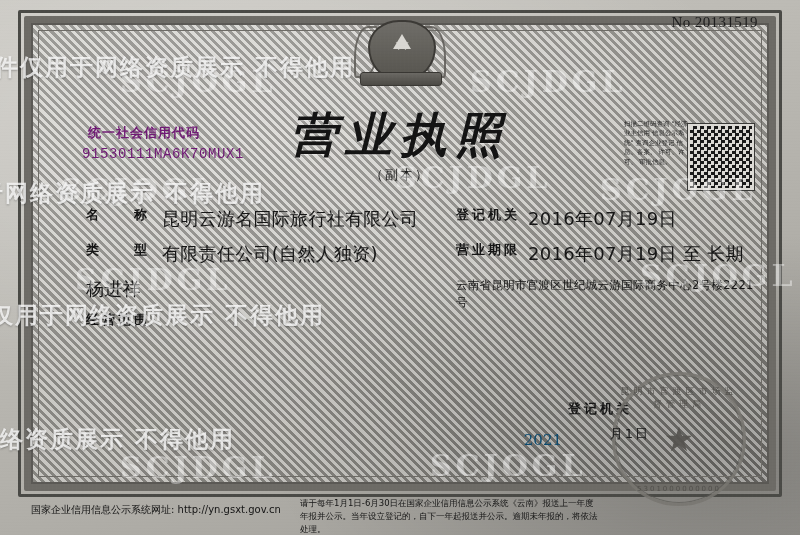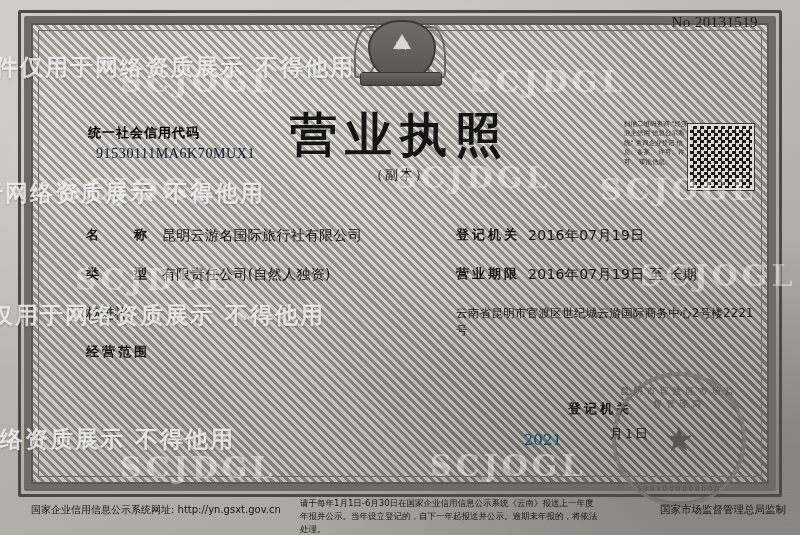--- a/index.html
+++ b/index.html
@@ -138,51 +138,52 @@
     left: 50%;
     top: 104px;
     transform: translateX(-50%);
     font-family: "DejaVu Serif", serif;
     font-weight: bold;
     font-size: 47px;
     letter-spacing: 8px;
     color: #141414;
     text-shadow: 0 1px 0 rgba(255,255,255,.35);
     white-space: nowrap;
+    font-style: italic;
   }
   .subtitle {
     position: absolute;
     left: 50%;
     top: 166px;
     transform: translateX(-50%);
     font-family: "DejaVu Serif", serif;
     font-size: 13px;
     letter-spacing: 2px;
     color: #1b1b1b;
   }
 
   
   .code-label {
     position: absolute;
     left: 88px;
     top: 124px;
     font-family: "DejaVu Sans", sans-serif;
     font-size: 13px;
     letter-spacing: 1px;
-    color: #000000;
+    color: #701a75;
     font-weight: bold;
   }
   .code-value {
     position: absolute;
-    left: 96px;
+    left: 82px;
     top: 146px;
-    font-family: Liberation Serif, serif;
+    font-family: Liberation Mono, monospace;
     font-size: 14px;
     letter-spacing: .6px;
-    color: #0f172a;
+    color: #701a75;
   }
 
   
   .qr {
     position: absolute;
     right: 46px;
     top: 124px;
     width: 62px;
     height: 62px;
     background:
@@ -206,35 +207,34 @@
   .fields {
     position: absolute;
     left: 86px;
     top: 206px;
     width: 640px;
   }
   .row {
     position: relative;
     display: flex;
     margin-bottom: 10px;
-    margin-top: 20px;
   }
   .lbl {
     width: 76px;
     flex: 0 0 76px;
     font-family: "DejaVu Sans", sans-serif;
     font-weight: bold;
     font-size: 13px;
     color: #151515;
     letter-spacing: 3px;
   }
   .val {
     flex: 1;
     font-family: "DejaVu Sans", sans-serif;
-    font-size: 14px;
+    font-size: 18px;
     color: #161616;
     letter-spacing: .3px;
     padding-top: 1px;
   }
   .left-col { position: absolute; left: 0; top: 0; width: 352px; }
   .right-col { position: absolute; left: 370px; top: 0; width: 300px; }
   .right-col .lbl { width: 72px; flex: 0 0 72px; }
 
   .scope {
     width: 268px;
@@ -457,21 +457,20 @@
     <div class="arc-top">昆明市官渡区市场监督管理局</div>
     <div class="star">★</div>
     <div class="arc-bottom">5301000000000</div>
   </div>
   <div class="issue-year">2021</div>
   <div class="issue-date">月1日</div>
 
   <div class="footer">
     <div class="footer-left">国家企业信用信息公示系统网址: http://yn.gsxt.gov.cn</div>
     <div class="footer-center">请于每年1月1日-6月30日在国家企业信用信息公示系统《云南》报送上一年度年报并公示。当年设立登记的，自下一年起报送并公示。逾期未年报的，将依法处理。</div>
-    <div class="footer-right">国家市场监督管理总局监制</div>
   </div>
 
   <div class="wm-layer">
     <div class="wm-ghost g1">SCJOGL</div>
     <div class="wm-ghost g2">SCJDGL</div>
     <div class="wm-ghost g3">SCJOGL</div>
     <div class="wm-ghost g4">SCJDGL</div>
     <div class="wm-ghost g5">SCJOGL</div>
     <div class="wm-ghost g6">SCJDGL</div>
     <div class="wm-ghost g7">SCJOGL</div>

